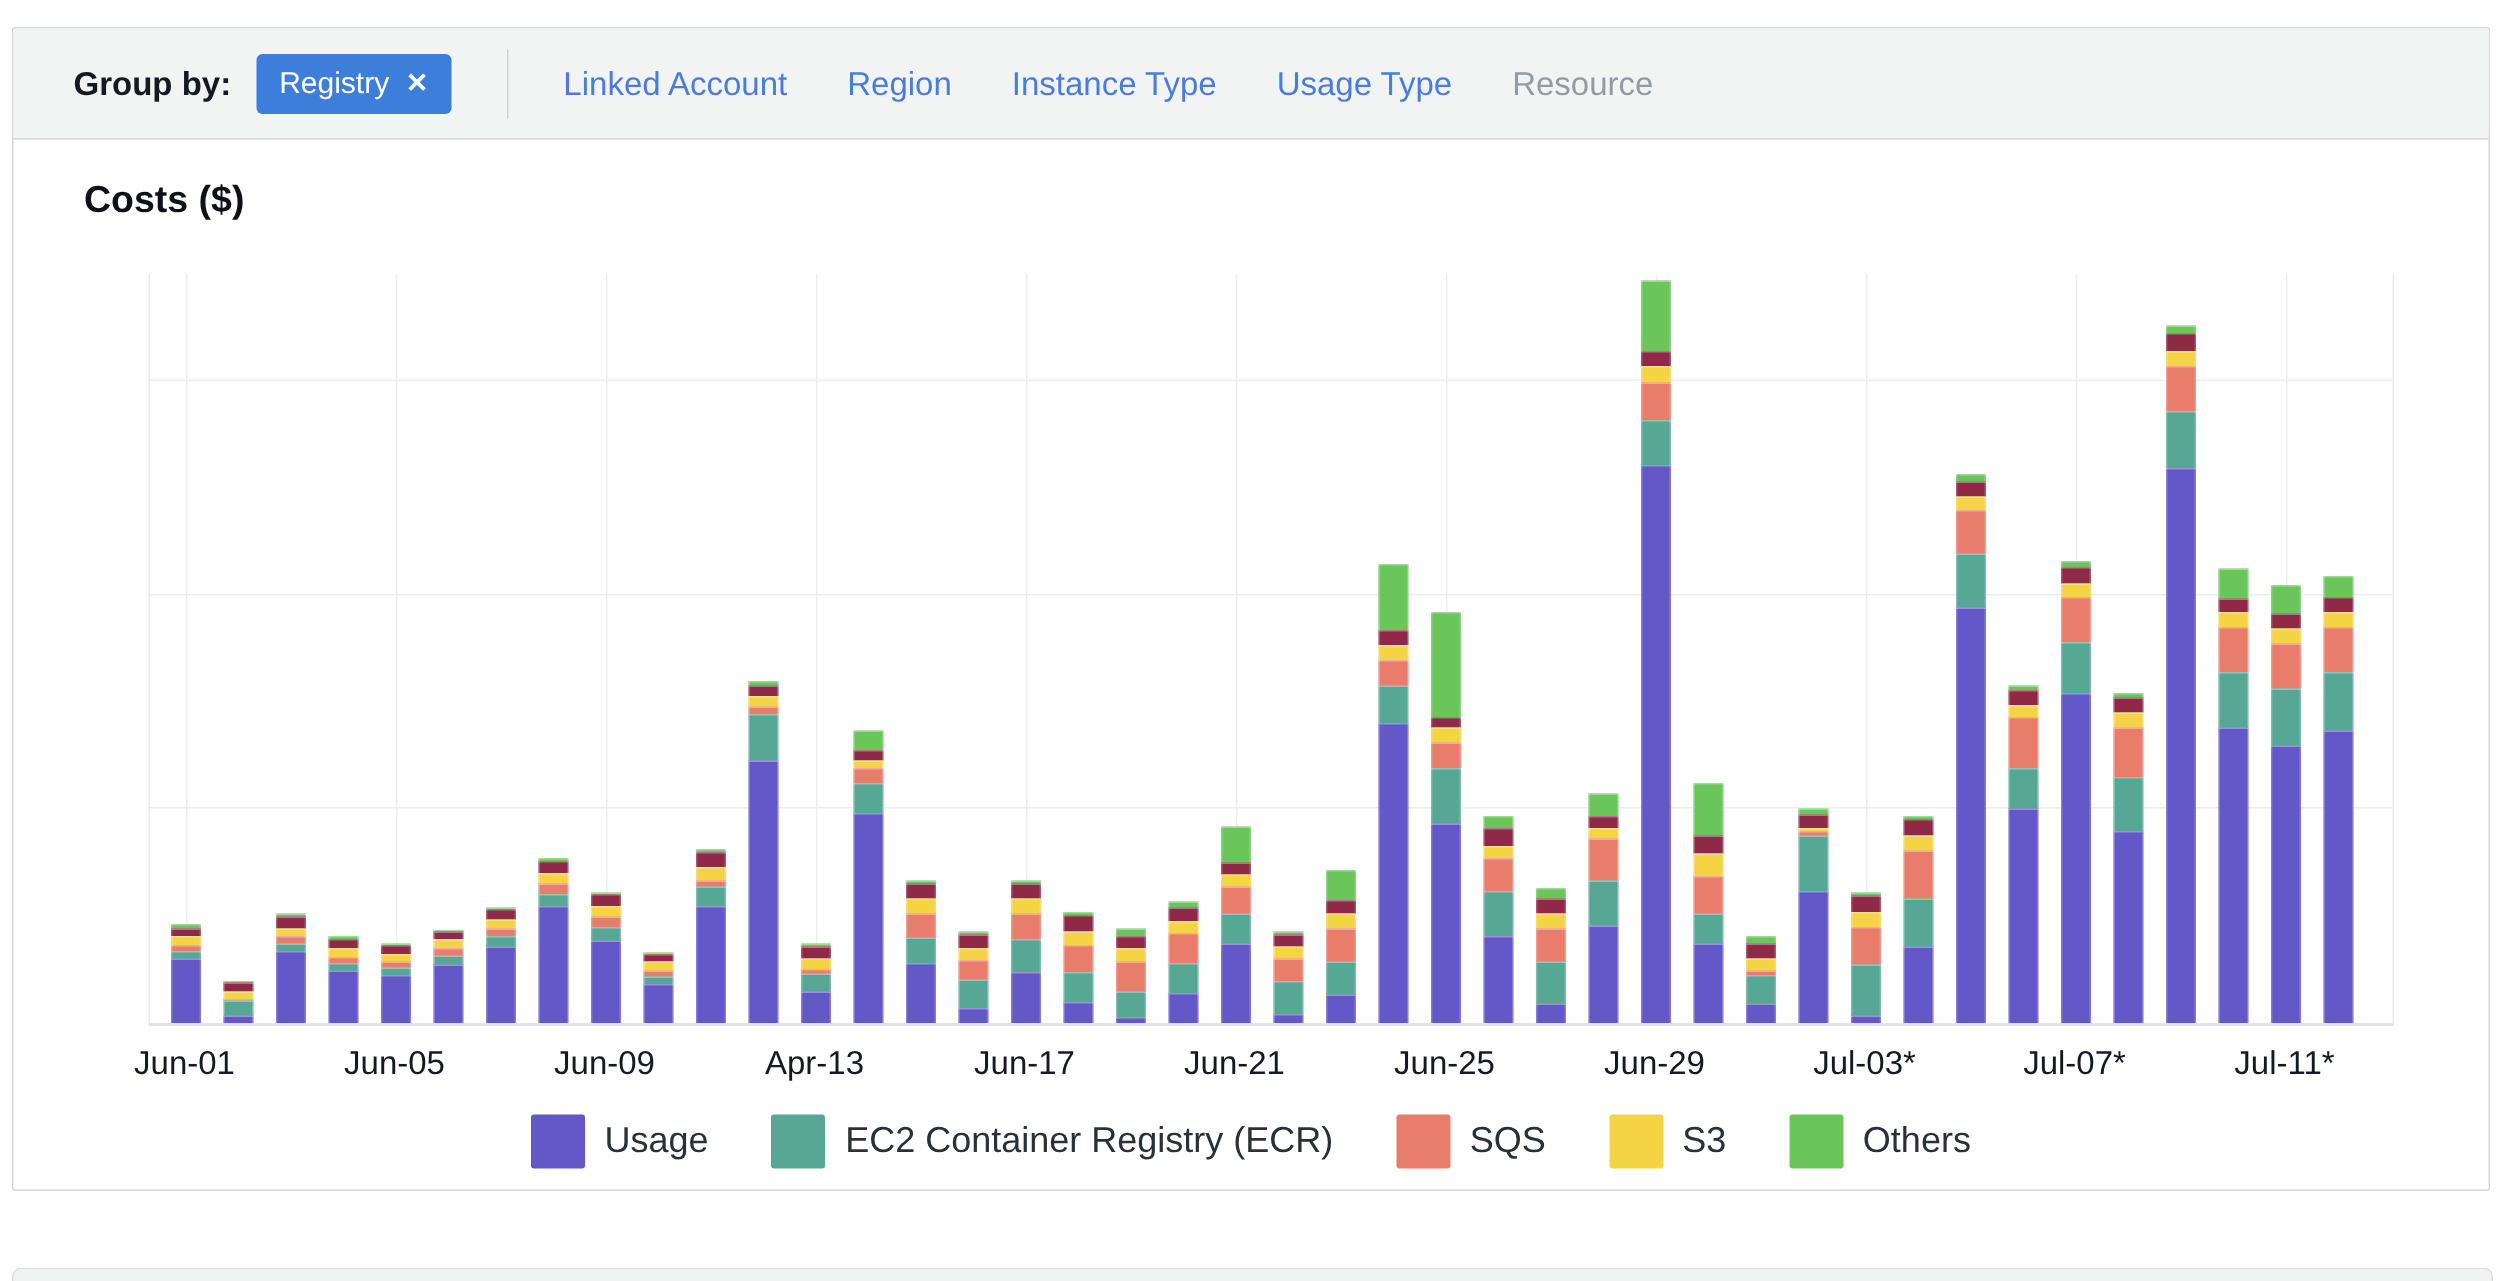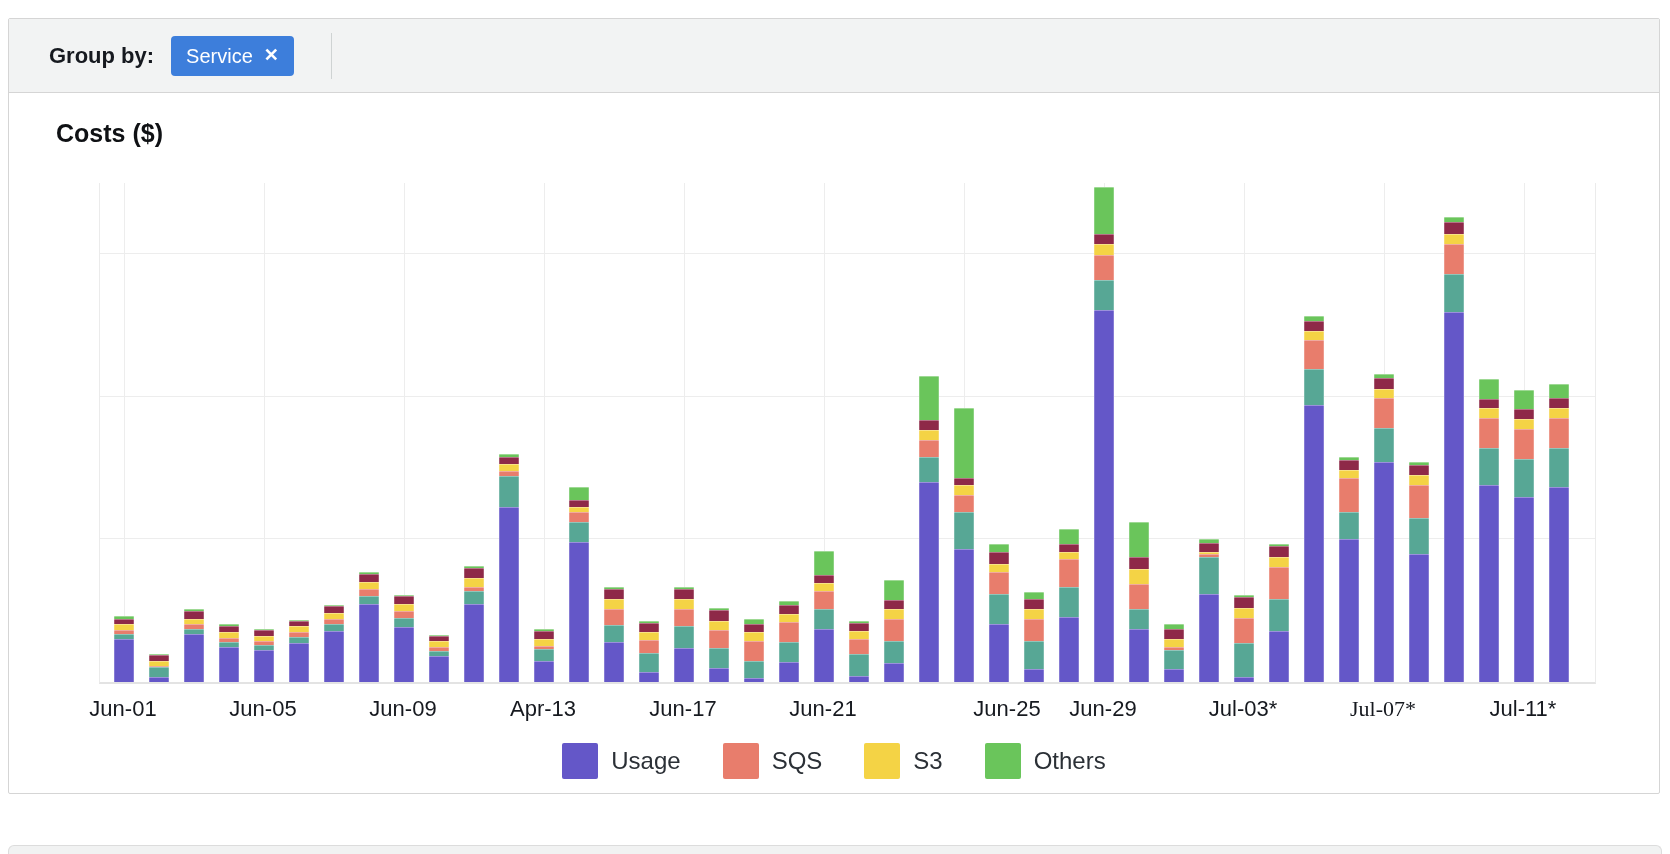--- a/index.html
+++ b/index.html
@@ -42,24 +42,31 @@
                 border:1px solid #dcdcdc;border-bottom:none;border-radius:6px 6px 0 0;}
 </style>
 </head>
 <body>
 
 <div class="card">
 
   <div class="toolbar">
     <span class="groupby">Group by:</span>
     <span class="chip">
-      <span>Service</span>
+      <span>Registry</span>
       <span class="x">✕</span>
     </span>
     <span class="tdivider"></span>
+    <span class="tlinks">
+        <span class="tlink">Linked Account</span>
+        <span class="tlink">Region</span>
+        <span class="tlink">Instance Type</span>
+        <span class="tlink">Usage Type</span>
+        <span class="tlink disabled">Resource</span>
+      </span>
   </div>
 
   <div class="chart-title">Costs ($)</div>
 
   <div class="plot">
       <div class="hgrid" style="bottom: 142.571px;"></div>
       <div class="hgrid" style="bottom: 285.143px;"></div>
       <div class="hgrid" style="bottom: 427.714px;"></div>
       <div class="vgrid" style="left: 24px;"></div>
       <div class="vgrid" style="left: 164px;"></div>
@@ -409,32 +416,36 @@
         <div class="seg" style="height: 14.2571px; background: rgb(106, 197, 91);"></div>
       </div>
     </div>
   <div class="xlabels">
       <div class="xlabel" style="left: 24px;">Jun-01</div>
       <div class="xlabel" style="left: 164px;">Jun-05</div>
       <div class="xlabel" style="left: 304px;">Jun-09</div>
       <div class="xlabel" style="left: 444px;">Apr-13</div>
       <div class="xlabel" style="left: 584px;">Jun-17</div>
       <div class="xlabel" style="left: 724px;">Jun-21</div>
-      <div class="xlabel" style="left: 908px;">Jun-25</div>
+      <div class="xlabel" style="left: 864px;">Jun-25</div>
       <div class="xlabel" style="left: 1004px;">Jun-29</div>
       <div class="xlabel" style="left: 1144px;">Jul-03*</div>
-      <div class="xlabel" style="left: 1284px; font-family: Liberation Serif, serif;">Jul-07*</div>
+      <div class="xlabel" style="left: 1284px;">Jul-07*</div>
       <div class="xlabel" style="left: 1424px;">Jul-11*</div>
     </div>
   <div class="legend">
       <span class="litem">
         <span class="lswatch" style="background: rgb(100, 87, 200);"></span>
         <span>Usage</span>
       </span>
       <span class="litem">
+        <span class="lswatch" style="background: rgb(87, 167, 149);"></span>
+        <span>EC2 Container Registry (ECR)</span>
+      </span>
+      <span class="litem">
         <span class="lswatch" style="background: rgb(232, 125, 108);"></span>
         <span>SQS</span>
       </span>
       <span class="litem">
         <span class="lswatch" style="background: rgb(244, 211, 69);"></span>
         <span>S3</span>
       </span>
       <span class="litem">
         <span class="lswatch" style="background: rgb(106, 197, 91);"></span>
         <span>Others</span>

